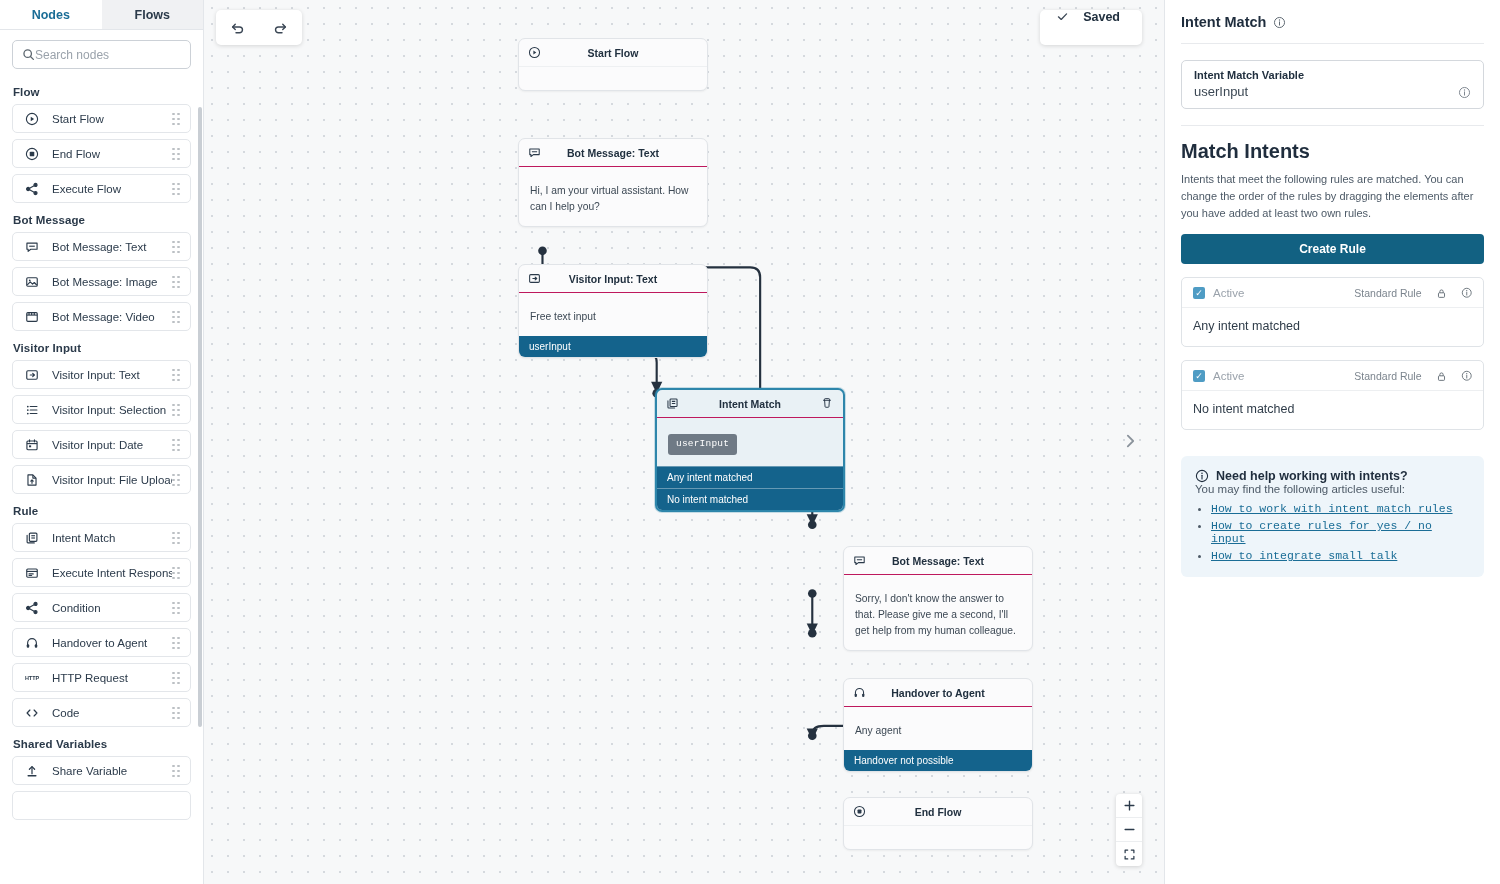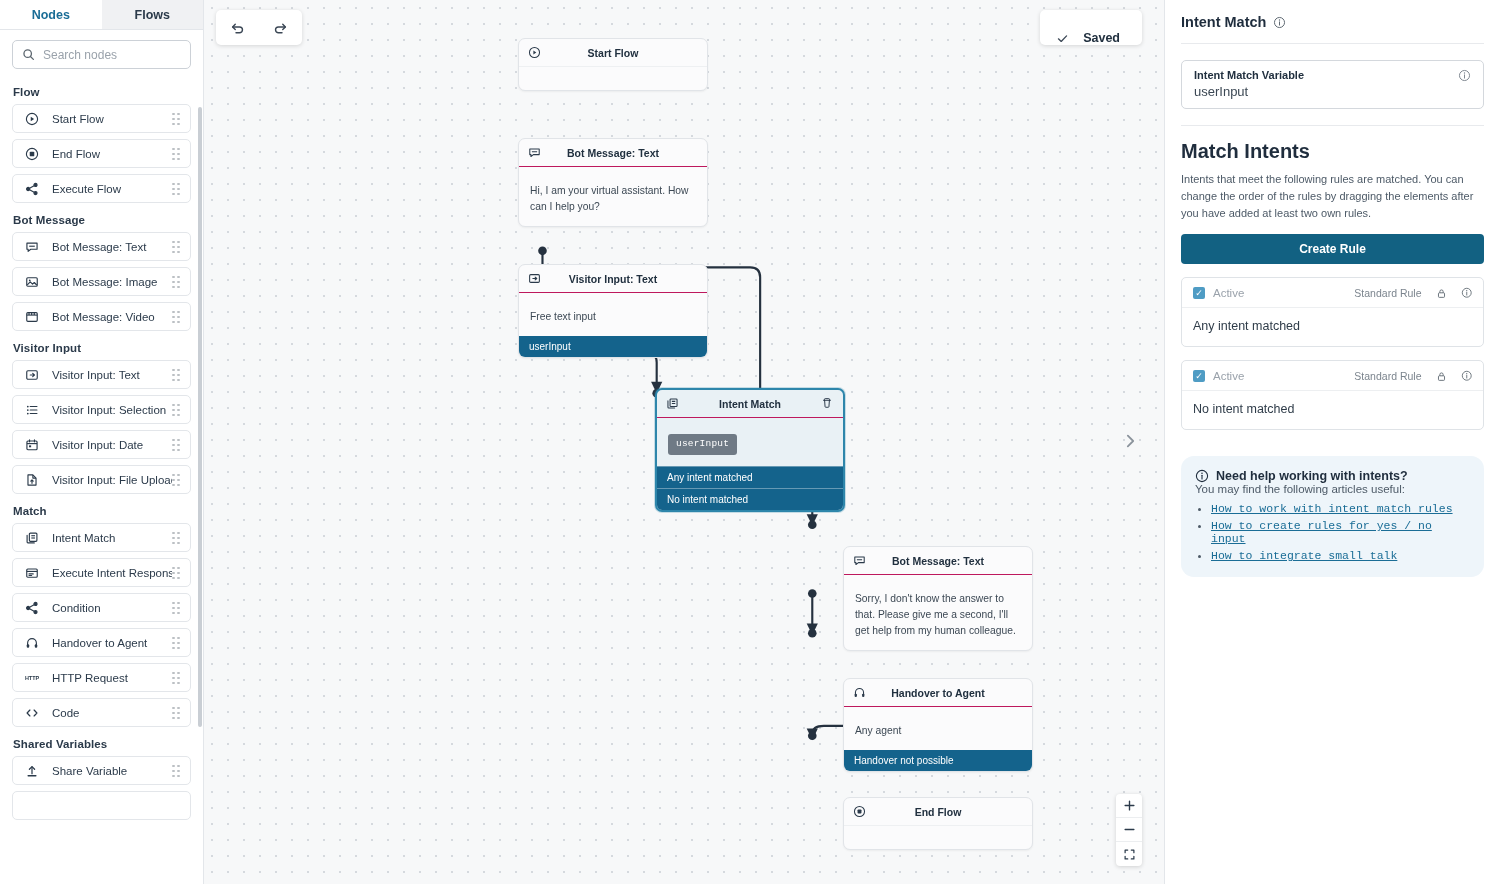--- a/index.html
+++ b/index.html
@@ -19,21 +19,21 @@
   }
   .tabs { display: flex; height: 30px; border-bottom: 1px solid #e3e6ea; }
   .tab {
     flex: 1; display: flex; align-items: center; justify-content: center;
     font-size: 12.5px; font-weight: bold; cursor: pointer;
     background: #f0f1f3; color: #2b3a4a;
   }
   .tab.active { background: #ffffff; color: #1a6d96; }
   .search-wrap { padding: 10px 12px 6px 12px; }
   .search-box {
-    display: flex; align-items: center; gap: 8px;
+    display: flex; align-items: center; gap: 0;
     border: 1px solid #ccd1d7; border-radius: 5px; height: 29px;
     padding: 0 9px; background: #fff;
   }
   .search-box input {
     border: 0; outline: none; font-size: 12px; flex: 1;
     font-family: "Liberation Sans", sans-serif; color: #333;
     background: transparent;
   }
   .search-box input::placeholder { color: #9aa2ab; }
   .node-scroll {
@@ -79,21 +79,21 @@
     background: #fff; border-radius: 5px; box-shadow: 0 1px 4px rgba(0,0,0,.14);
     display: flex; align-items: center; justify-content: space-around;
   }
   .tb-btn {
     width: 26px; height: 26px; display: flex; align-items: center;
     justify-content: center; cursor: pointer; color: #3a4654;
   }
   .saved-pill {
     position: absolute; right: 22px; top: 10px; height: 35px; padding: 0 22px 0 16px;
     background: #fff; border-radius: 5px; box-shadow: 0 1px 4px rgba(0,0,0,.14);
-    display: flex; align-items: flex-end; gap: 14px;
+    display: flex; align-items: flex-start; gap: 14px;
     font-size: 12.5px; font-weight: bold; color: #21303f;
   }
   .zoom-ctrls {
     position: absolute; right: 22px; bottom: 18px; width: 26px;
     background: #fff; border-radius: 4px; box-shadow: 0 1px 4px rgba(0,0,0,.16);
     display: flex; flex-direction: column; overflow: hidden;
   }
   .zoom-ctrls div {
     height: 24px; display: flex; align-items: center; justify-content: center;
     cursor: pointer; color: #2b3a4a; font-size: 15px;
@@ -149,21 +149,21 @@
     width: 336px; flex: 0 0 336px; height: 884px; background: #fff;
     border-left: 1px solid #e3e6ea; padding: 14px 16px 0 16px; overflow: hidden;
   }
   .rp-title {
     display: flex; align-items: center; gap: 7px; font-size: 14.5px;
     font-weight: bold; color: #1f2d3d; padding-bottom: 13px;
     border-bottom: 1px solid #e8eaed;
   }
   .rp-field {
     margin-top: 16px; border: 1px solid #d4d8dd; border-radius: 5px;
-    padding: 8px 12px 9px 12px; display: flex; align-items: flex-start;
+    padding: 8px 12px 9px 12px; display: flex; align-items: flex-end;
   }
   .rp-field-inner { flex: 1; }
   .rp-field-label { font-size: 11px; font-weight: bold; color: #21303f; }
   .rp-field-value { font-size: 13px; color: #3c4854; margin-top: 3px; }
   .rp-divider { border-top: 1px solid #e8eaed; margin-top: 16px; }
   .rp-sub { font-size: 20px; font-weight: bold; color: #1f2d3d; margin-top: 14px; }
   .rp-desc { font-size: 11px; color: #4d5a67; line-height: 1.55; margin-top: 8px; }
   .btn-primary {
     margin-top: 12px; width: 100%; height: 30px; background: #126182;
     color: #fff; border: 0; border-radius: 4px; font-size: 12px;
@@ -181,21 +181,21 @@
     display: flex; align-items: center; justify-content: center; color: #fff;
     font-size: 9px; line-height: 1;
   }
   .rule-active { font-size: 11.5px; color: #9aa2ab; margin-left: 8px; }
   .rule-meta {
     margin-left: auto; display: flex; align-items: center; gap: 14px;
     font-size: 10.5px; color: #7c858e;
   }
   .rule-body { padding: 11px 11px 13px 11px; font-size: 12.5px; color: #2f3c49; }
   .help-box {
-    margin-top: 26px; background: #eef5fa; border-radius: 13px; padding: 13px 14px 15px 14px;
+    margin-top: 26px; background: #eef5fa; border-radius: 6px; padding: 13px 14px 15px 14px;
   }
   .help-title {
     display: flex; align-items: center; gap: 7px; font-size: 12.5px;
     font-weight: bold; color: #1f2d3d;
   }
   .help-sub { font-size: 11.5px; color: #4d5a67; }
   .help-list { margin: 7px 0 0 16px; font-family: Liberation Mono, monospace; }
   .help-list li { margin-top: 4px; font-size: 11.5px; }
   .help-list li::marker { color: #4d5a67; }
   .help-list a { color: #1a6d96; text-decoration: underline; cursor: pointer; }
@@ -415,21 +415,21 @@
         <span class="grip">
             <i></i>
             <i></i>
             <i></i>
             <i></i>
             <i></i>
             <i></i>
           </span>
       </div>
 
-      <div class="group-title">Match</div>
+      <div class="group-title">Rule</div>
       <div class="node-item">
         <span class="ni-icon">
             <svg class="ic" width="14" height="14" viewBox="0 0 16 16" fill="none" stroke="#2b3a4a" stroke-width="1.3">
               <rect x="5" y="2.4" width="8.6" height="9.4" rx="1.1"></rect>
               <path d="M10.6 13.6H3.4a1 1 0 0 1-1-1V4.8" stroke-linecap="round"></path>
               <line x1="7.2" y1="5.4" x2="11.4" y2="5.4"></line>
               <line x1="7.2" y1="8" x2="11.4" y2="8"></line>
             </svg>
           </span>
         <span class="ni-label">Intent Match</span>

